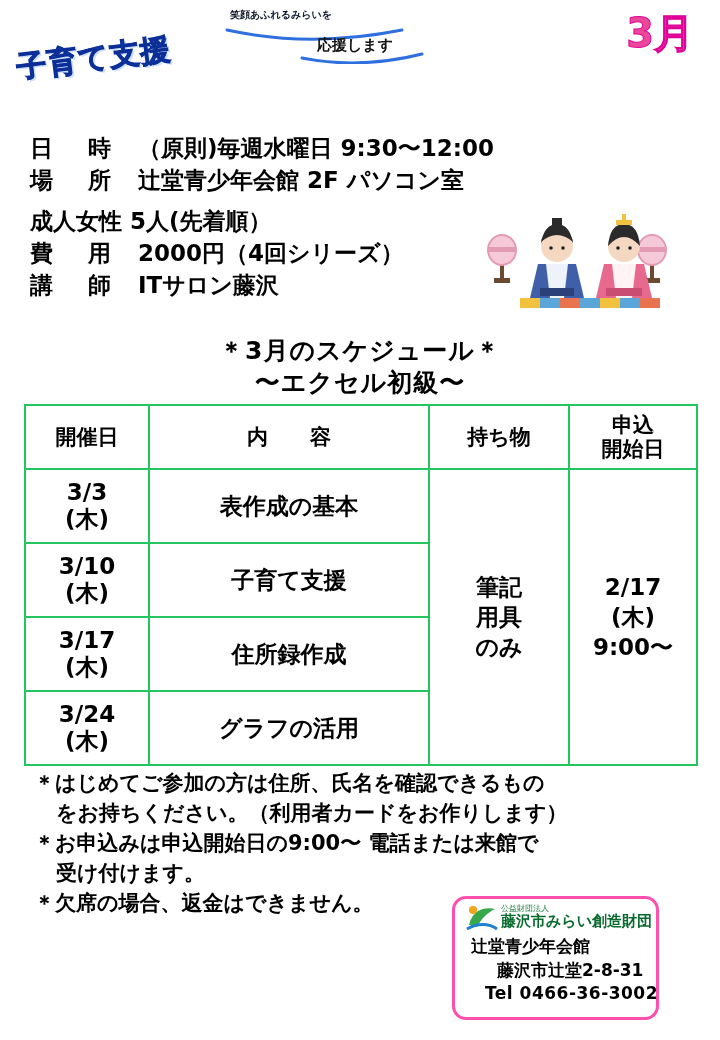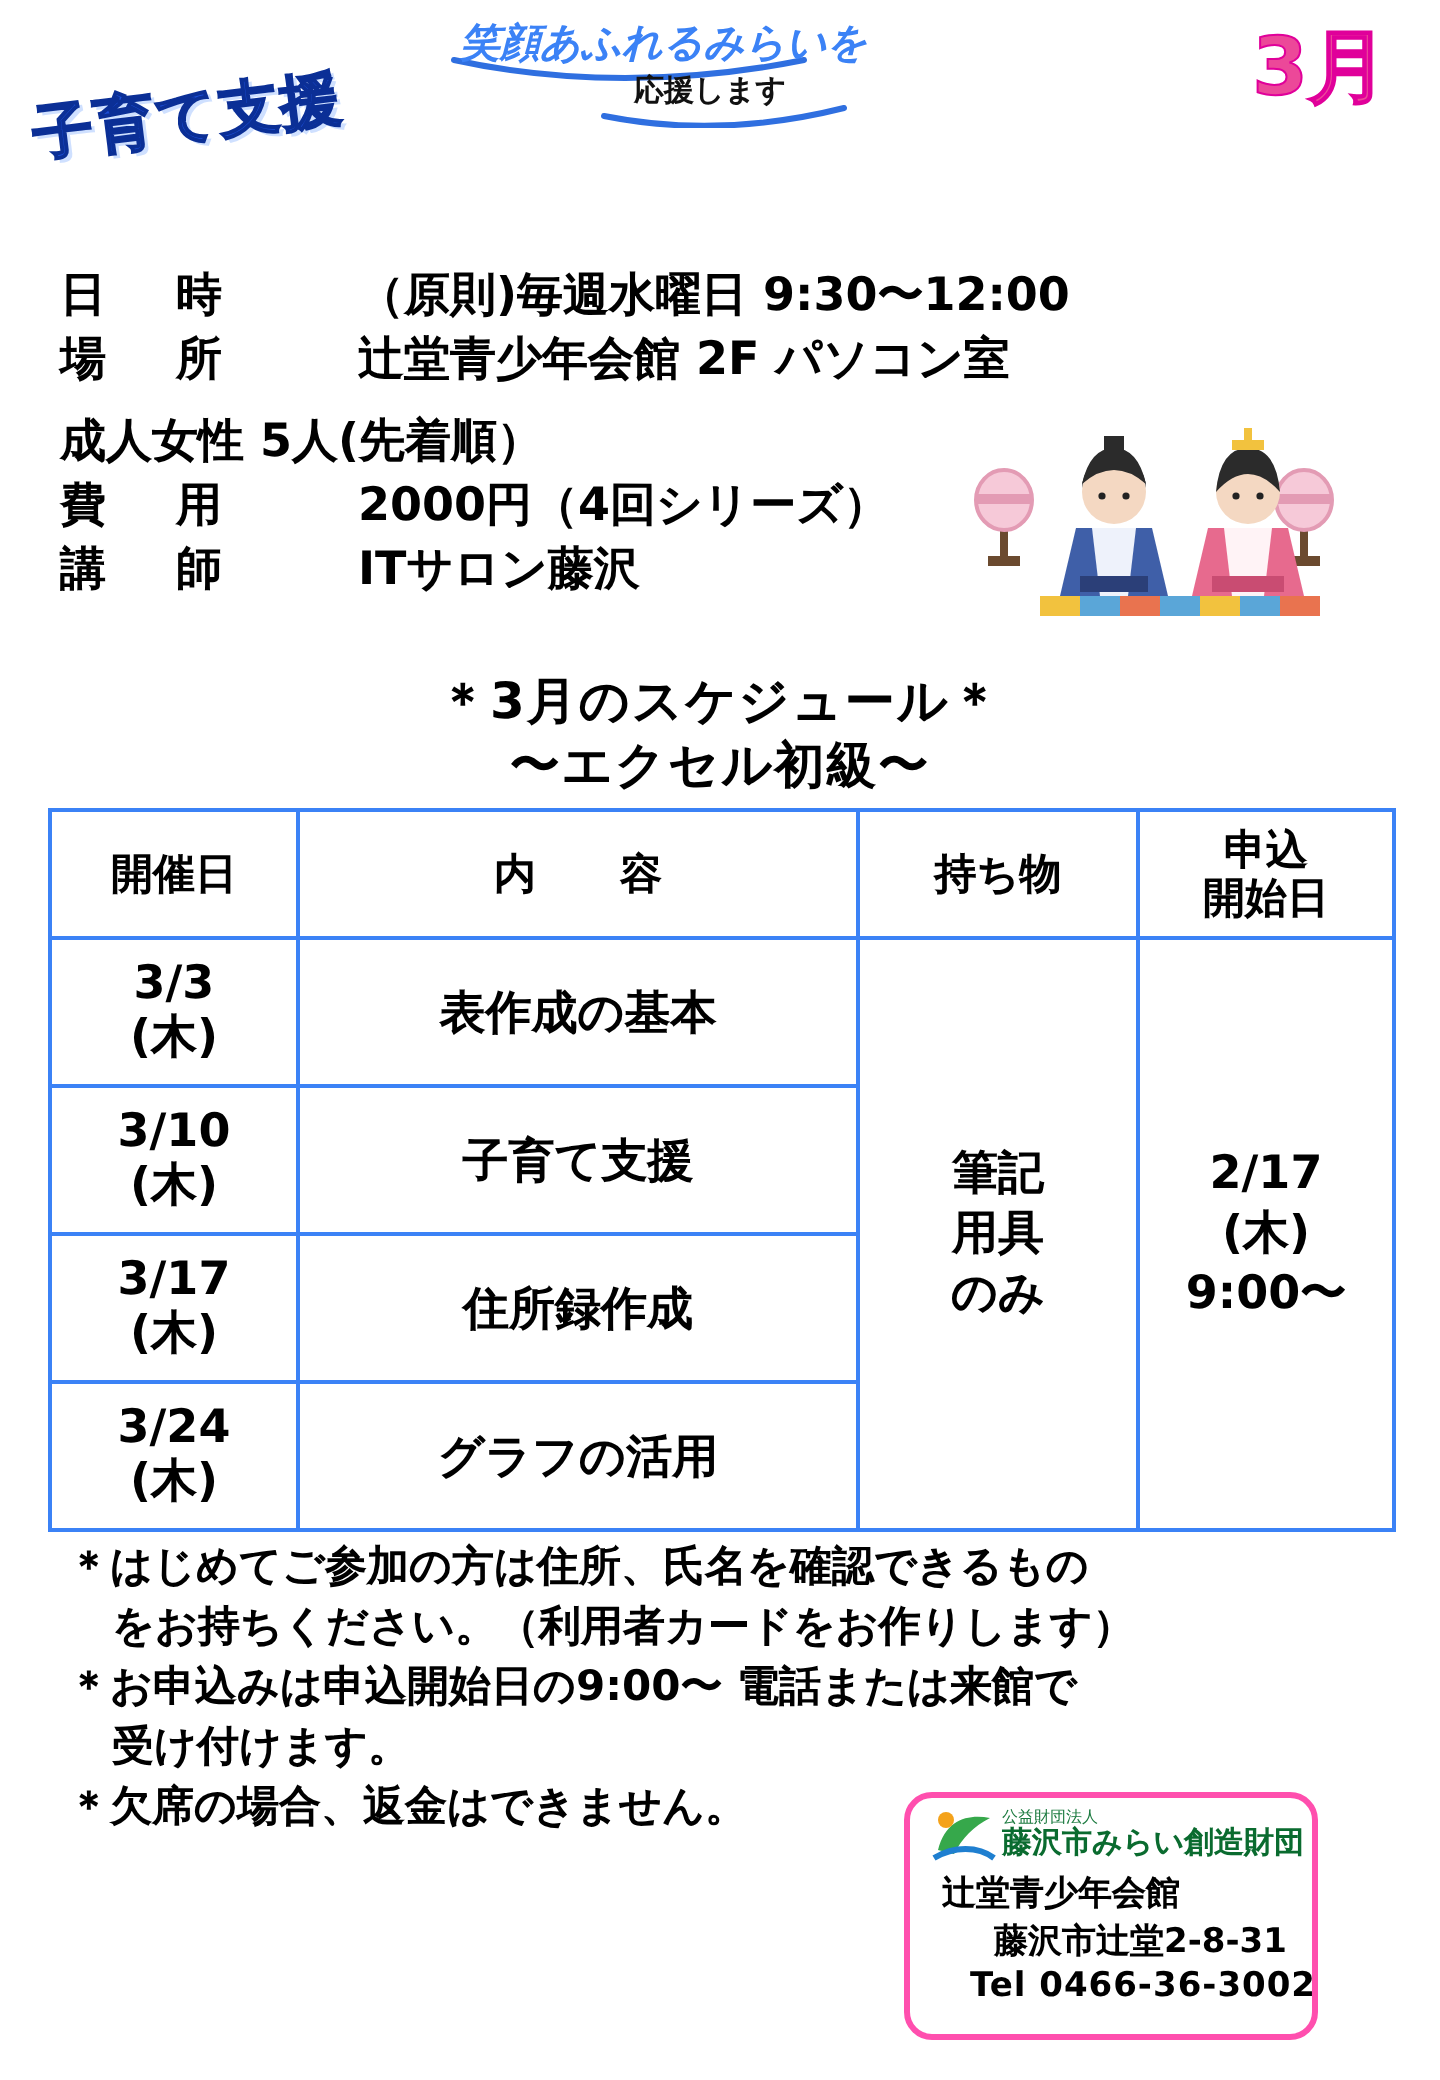--- a/index.html
+++ b/index.html
@@ -38,25 +38,24 @@
     position: absolute;
     left: 222px;
     top: 8px;
     width: 250px;
     height: 56px;
   }
   .catch .line1 {
     position: absolute;
     left: 8px;
     top: 0px;
-    font-size: 20px;
-    font-weight: bold;
-    color: #3b82f6;
-    white-space: nowrap;
-    font-style: italic;
+    font-size: 10px;
+    font-weight: bold;
+    color: #0f172a;
+    white-space: nowrap;
   }
   .catch .line2 {
     position: absolute;
     left: 95px;
     top: 28px;
     font-size: 15px;
     font-weight: bold;
     color: #111;
     white-space: nowrap;
   }
@@ -93,21 +92,20 @@
     left: 30px;
     top: 132px;
     font-size: 23px;
     font-weight: bold;
     line-height: 32px;
   }
   .info .row {
     display: flex;
     align-items: flex-end;
     white-space: nowrap;
-    gap: 41px;
   }
   .info .lab {
     width: 108px;
     letter-spacing: 6px;
   }
   .info .gap {
     height: 9px;
   }
 
   
@@ -144,21 +142,21 @@
   
   table.sched {
     position: absolute;
     left: 24px;
     top: 404px;
     width: 672px;
     border-collapse: collapse;
     table-layout: fixed;
   }
   table.sched td, table.sched th {
-    border: 2px solid #3b82f6;
+    border: 2px solid #22c55e;
     text-align: center;
     font-weight: bold;
     padding: 0;
   }
   table.sched th {
     height: 62px;
     font-size: 21px;
     line-height: 24px;
   }
   .col-date { width: 124px; }

